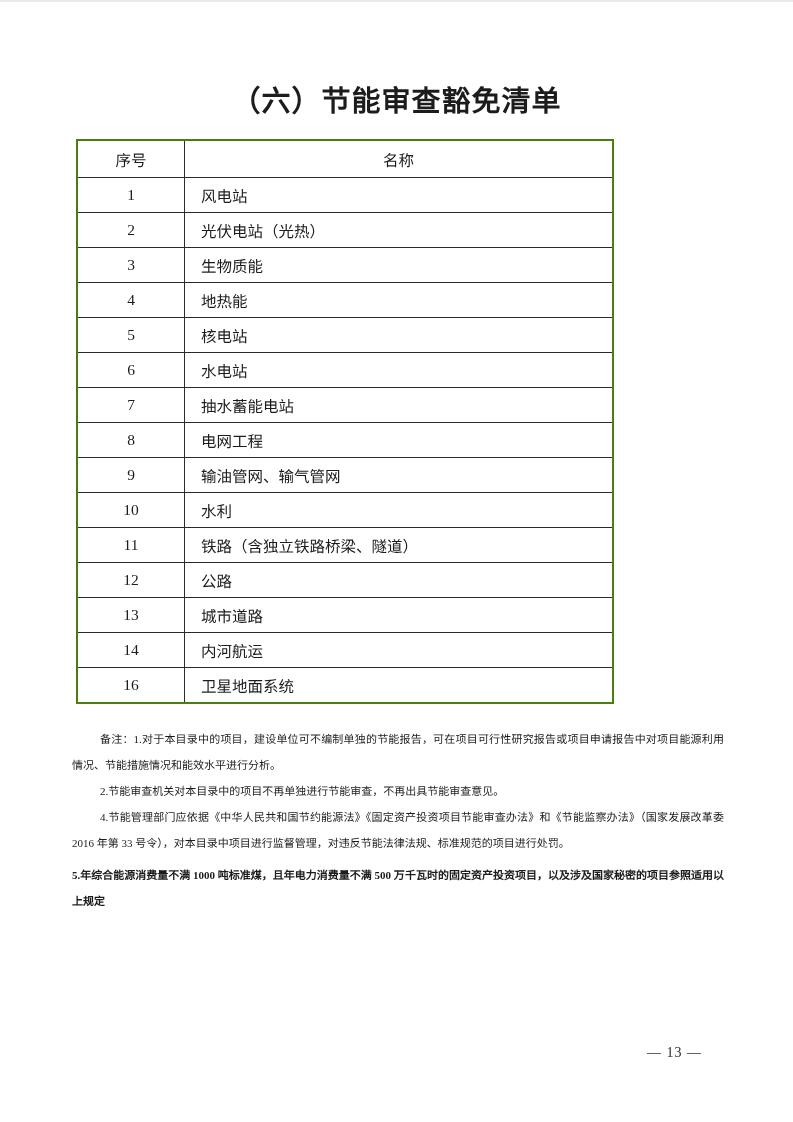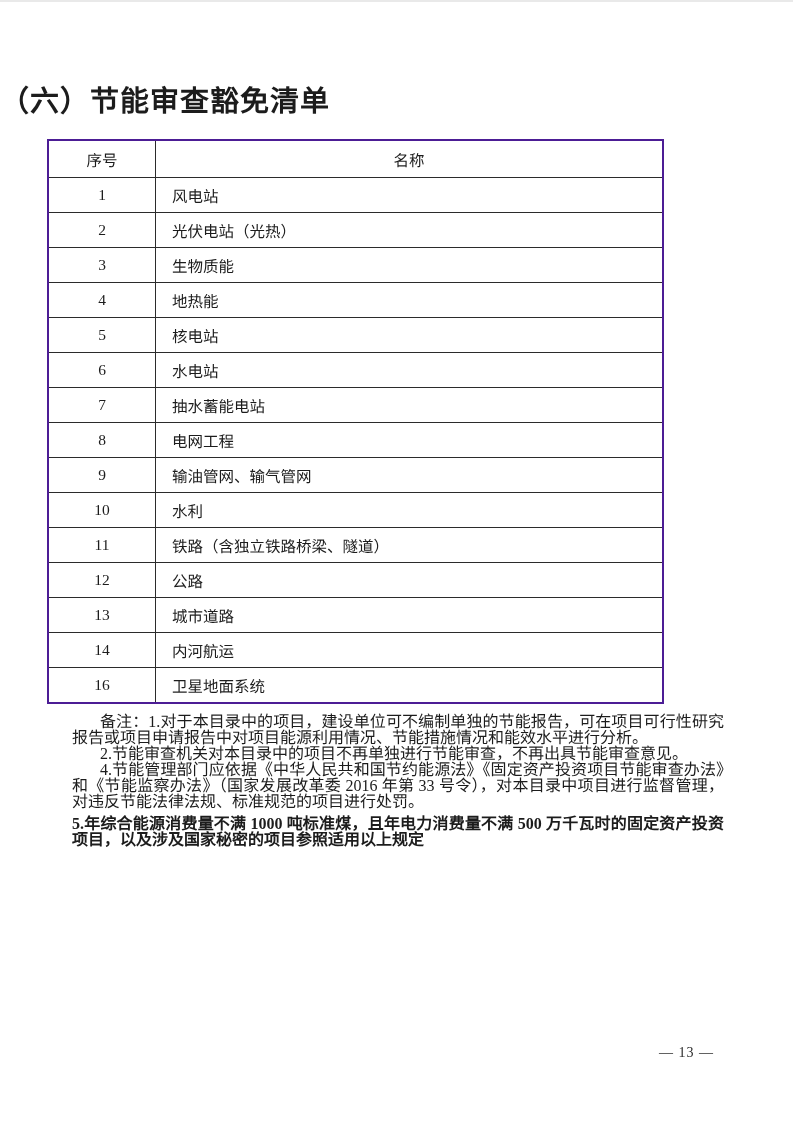--- a/index.html
+++ b/index.html
@@ -18,32 +18,32 @@
   }
   .scan-edge {
     position: absolute;
     top: 0; left: 0; right: 0;
     height: 2px;
     background: #e9e9e9;
   }
   .title {
     margin: 0;
     padding-top: 83px;
-    text-align: left;
+    text-align: center;
     font-size: 29px;
     line-height: 1.25;
     font-weight: bold;
     letter-spacing: 1px;
   }
   .exempt-table {
     border-collapse: collapse;
     table-layout: fixed;
-    margin: 20px 0 0 47px;
-    width: 617px;
-    border: 2px solid #4c1d95;
+    margin: 20px 0 0 76px;
+    width: 538px;
+    border: 2px solid #4d7c0f;
   }
   .exempt-table th,
   .exempt-table td {
     border: 1.6px solid #2b2b2b;
     font-size: 15.5px;
     font-weight: normal;
     padding: 0;
   }
   .exempt-table th {
     height: 36px;
@@ -54,40 +54,40 @@
   }
   .col-no {
     width: 106px;
     text-align: center;
   }
   td.col-name {
     text-align: left;
     padding-left: 16px;
   }
   .notes {
-    margin: 10px 0 0 72px;
+    margin: 22px 0 0 72px;
     width: 652px;
-    font-size: 16px;
-    line-height: 16px;
+    font-size: 11px;
+    line-height: 26px;
     text-align: justify;
   }
   .note {
     margin: 0;
   }
   .note.indent {
     text-indent: 28px;
   }
   .note.gap {
     margin-top: 6px;
     font-weight: bold;
   }
   .page-number {
     position: absolute;
     top: 1045px;
-    right: 79px;
+    right: 91px;
     font-size: 14px;
     letter-spacing: 1px;
     color: #2a2a2a;
   }
 </style>
 </head>
 <body>
 
 <div class="page">
   <div class="scan-edge"></div>

